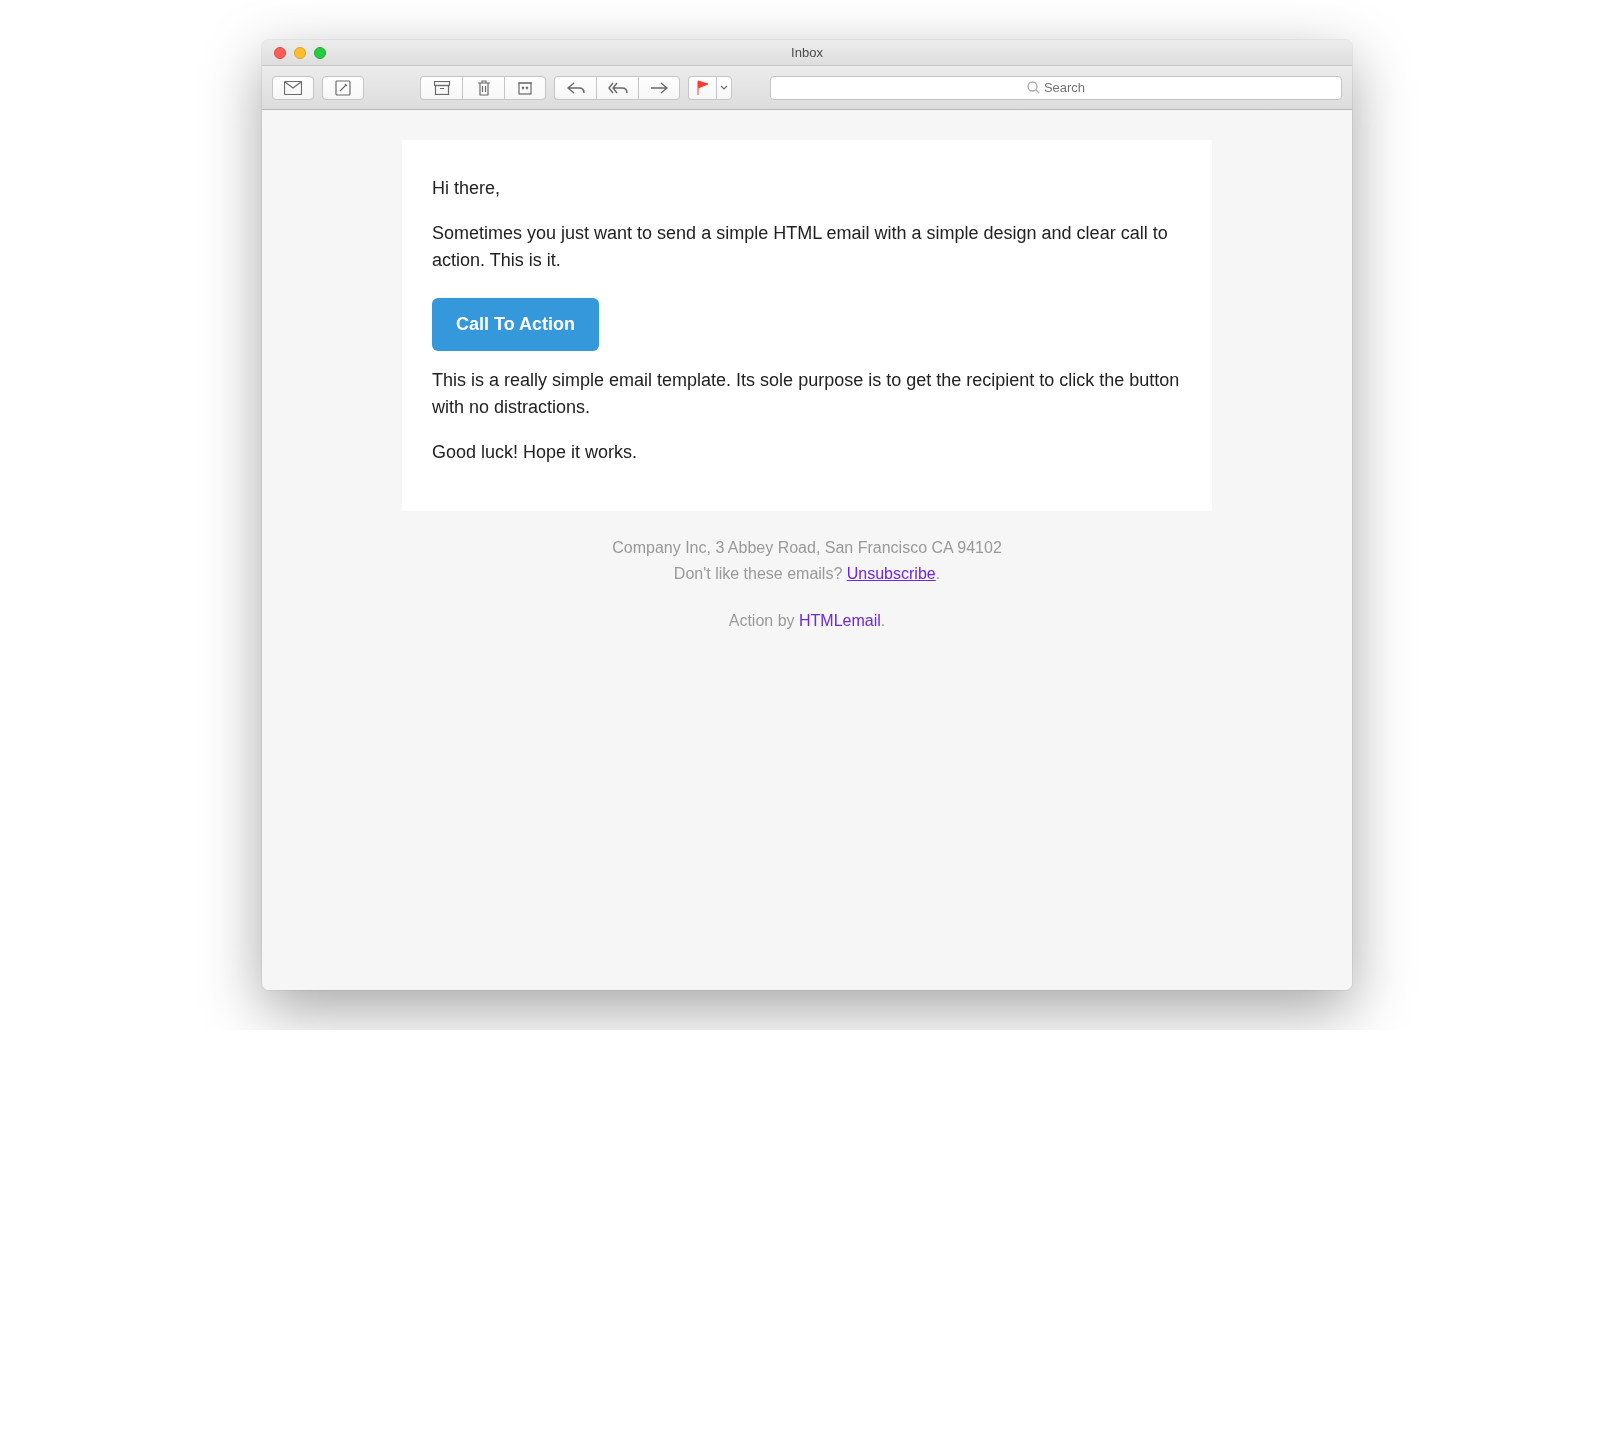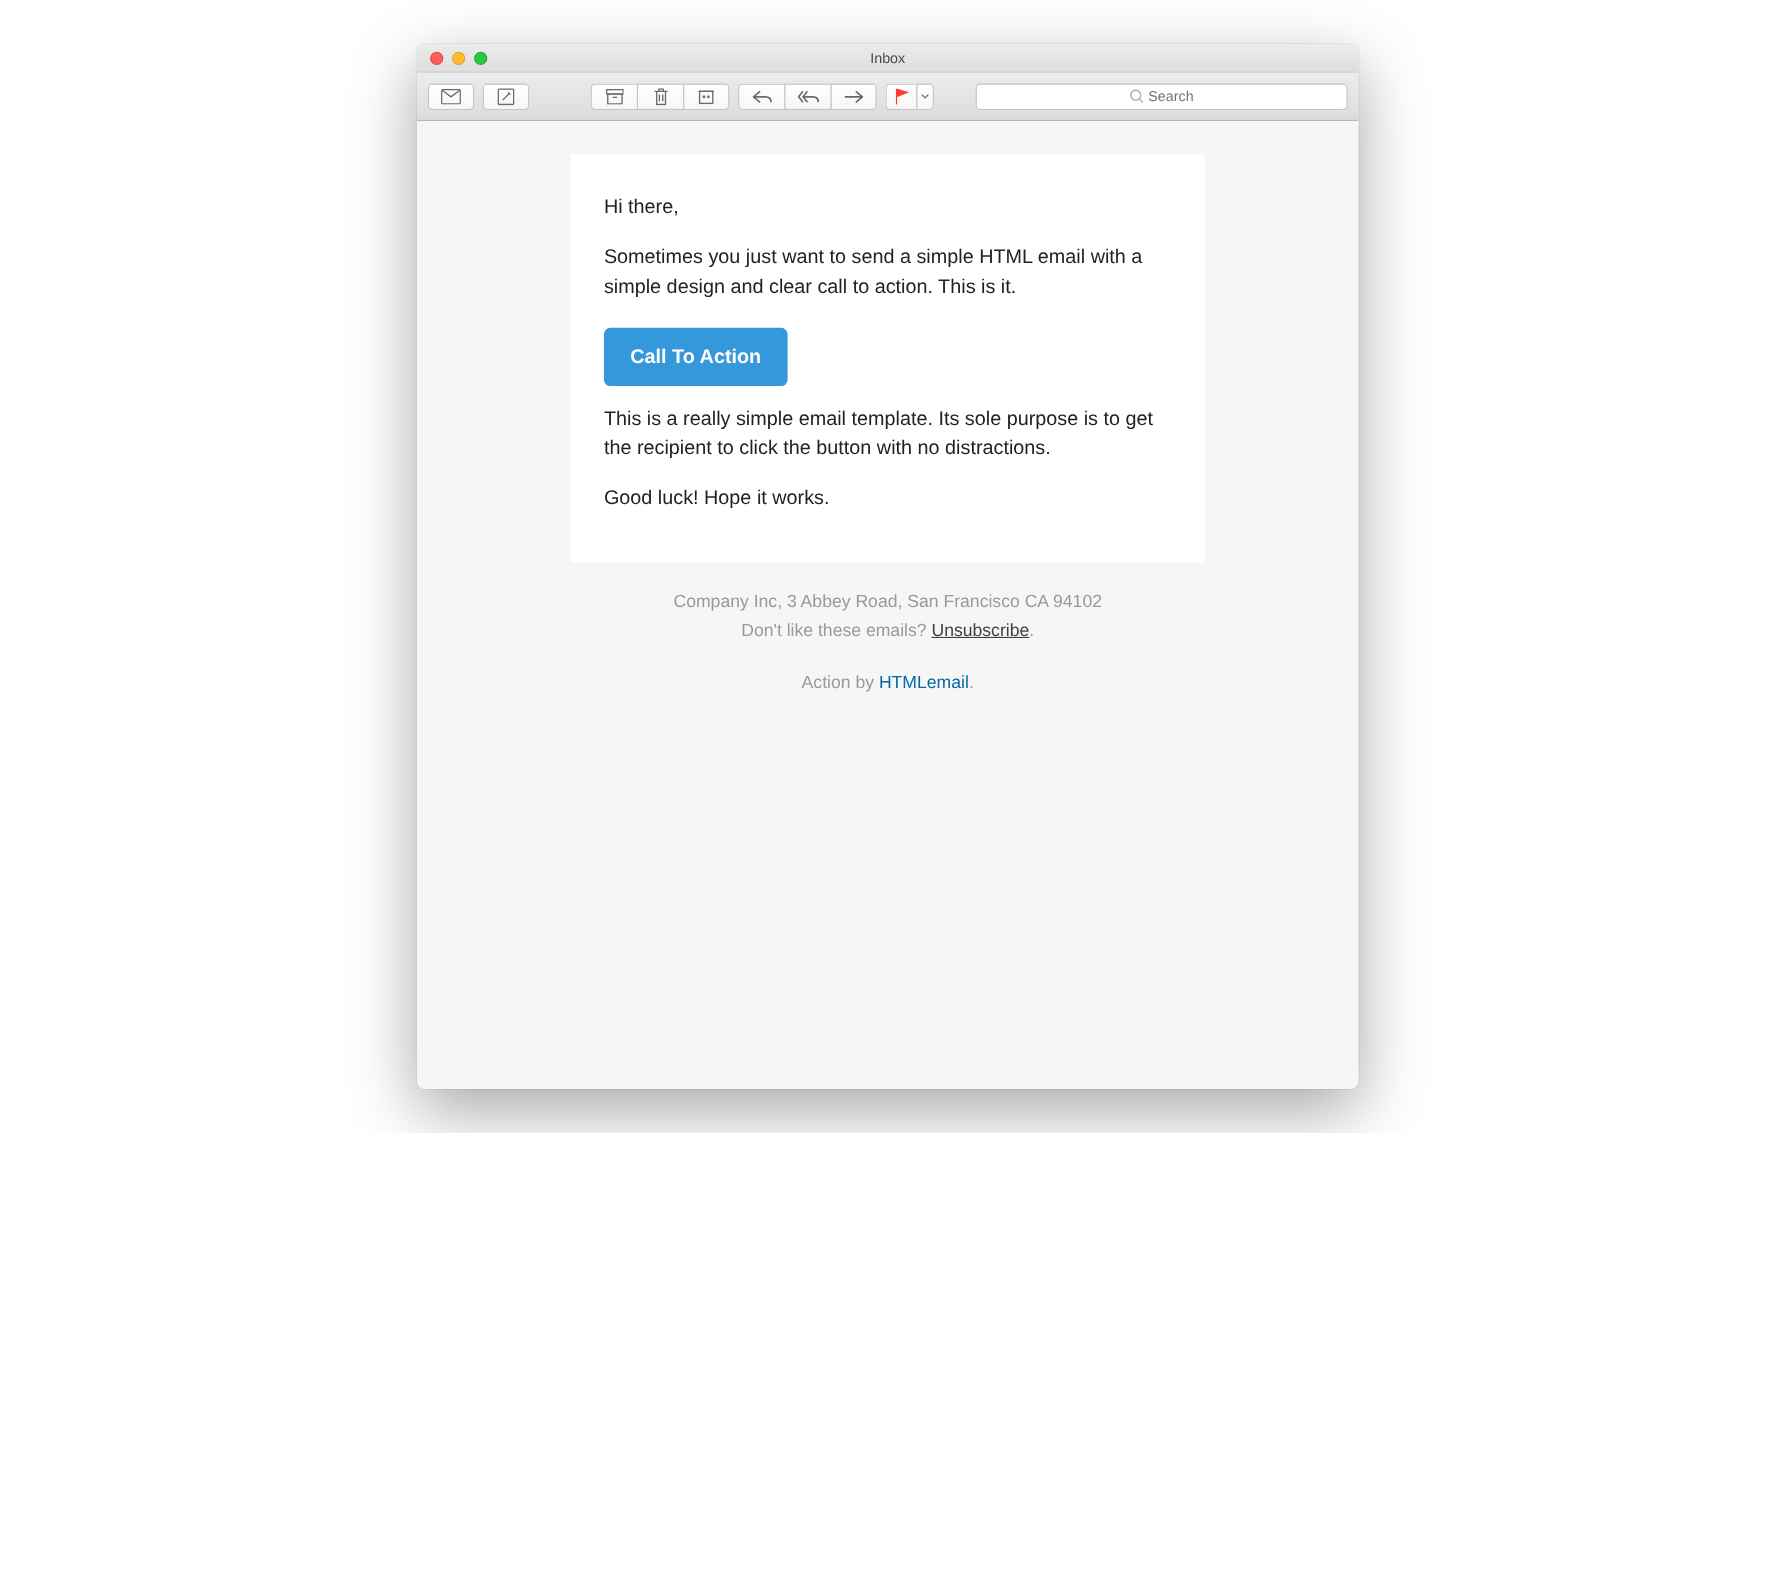--- a/index.html
+++ b/index.html
@@ -11,21 +11,21 @@
     body {
       font-family: -apple-system, BlinkMacSystemFont, "Helvetica Neue", Helvetica, Arial, sans-serif;
       background: #fff;
       display: flex;
       align-items: flex-start;
       justify-content: center;
       padding: 40px;
     }
     
     .window {
-      width: 856px;
+      width: 1090px;
       background: #ebebeb;
       border-radius: 7px;
       box-shadow: 0 20px 60px rgba(0,0,0,0.35), 0 0 0 1px rgba(0,0,0,0.05);
       overflow: hidden;
     }
     
     .titlebar {
       background: linear-gradient(180deg, #ececec 0%, #dedede 100%);
       height: 26px;
       display: flex;
@@ -160,21 +160,21 @@
     
     .footer {
       text-align: center;
       padding: 24px 10px;
       color: #999;
       font-size: 16px;
       line-height: 1.6;
     }
     
     .footer .unsubscribe {
-      color: #404040;
+      color: #6d28d9;
       text-decoration: underline;
       cursor: pointer;
     }
     
     .footer .powered {
       margin-top: 22px;
     }
     
     svg { display: block; }
   </style>
@@ -306,19 +306,19 @@
         <p class="email-para" style="margin-bottom:0">Good luck! Hope it works.</p>
       </div>
     </div>
 
     <div class="footer">
       <div>Company Inc, 3 Abbey Road, San Francisco CA 94102</div>
       <div>
         <span>Don't like these emails? </span><a class="unsubscribe">Unsubscribe</a><span>.</span>
       </div>
       <div class="powered">
-        <span>Action by </span><a style="color:#0369a1;text-decoration:none;cursor:pointer">HTMLemail</a><span>.</span>
+        <span>Action by </span><a style="color:#6d28d9;text-decoration:none;cursor:pointer">HTMLemail</a><span>.</span>
       </div>
     </div>
 
   </div>
 
 </div>
 
 </body></html>

